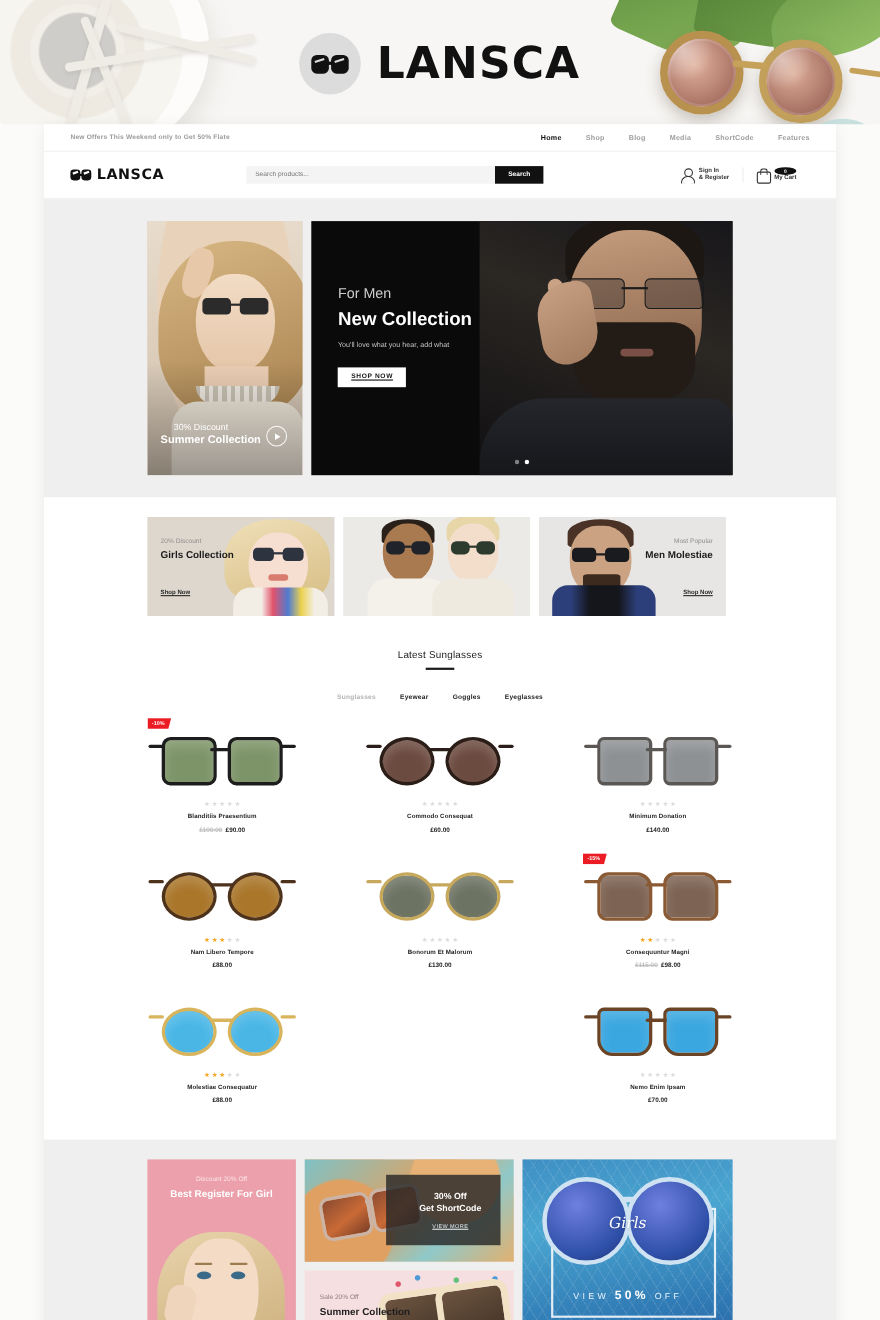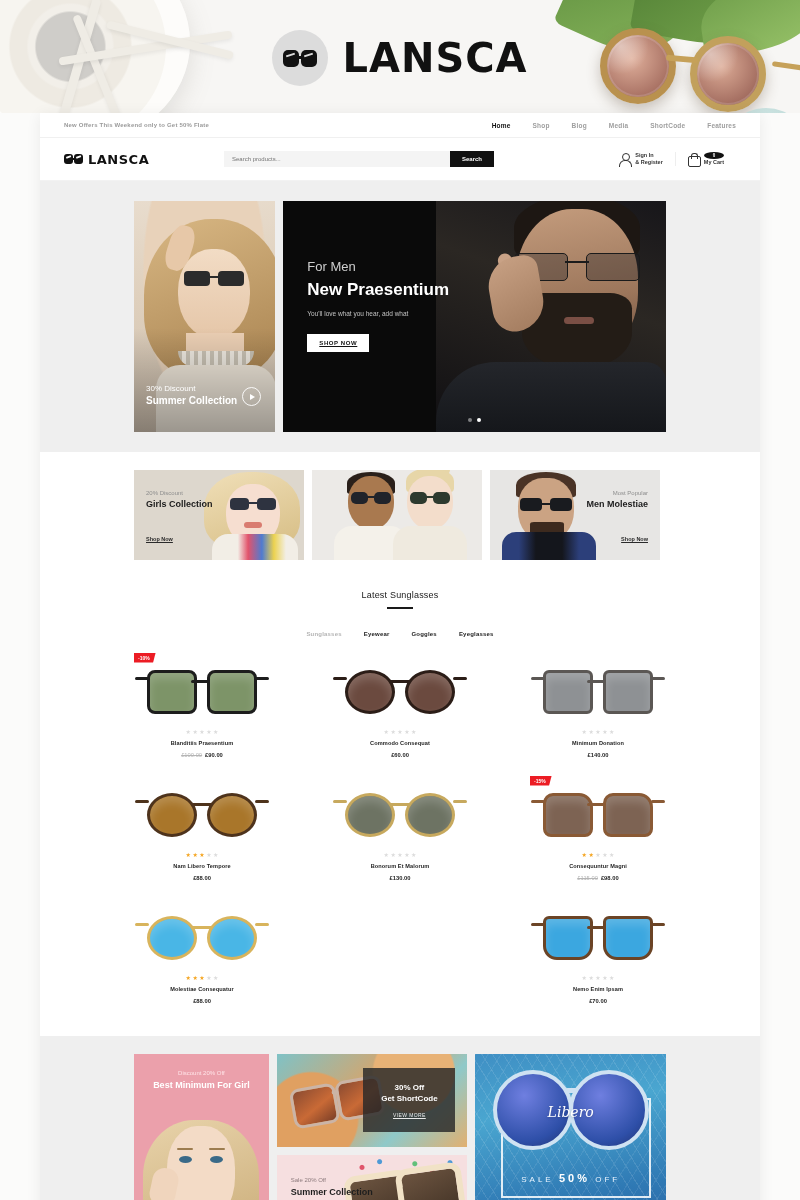--- a/index.html
+++ b/index.html
@@ -108,21 +108,21 @@
   .hs-glass i:first-child{left:0}
   .hs-glass i:last-child{right:0}
   .hs-glass b{position:absolute;left:25px;top:5px;width:10px;height:2px;background:#2b2b2b;}
   .hs-arm{position:absolute;left:34px;top:24px;width:24px;height:46px;border-radius:40%;background:#e7c8a8;transform:rotate(18deg);}
   .hs-neck{position:absolute;left:52px;top:132px;width:58px;height:32px;background:#ebcfb4;}
   .hs-neckl{position:absolute;left:44px;top:150px;width:76px;height:16px;border-radius:0 0 40px 40px;
      background:repeating-linear-gradient(90deg,#c9c2b4 0 4px,#efeae1 4px 8px);}
   .hs-body{position:absolute;left:22px;top:164px;width:120px;height:70px;border-radius:24px 24px 0 0;background:#efe7da;}
   .hs-shade{position:absolute;inset:0;background:linear-gradient(to top,rgba(0,0,0,.35),transparent 45%);}
   .hs-cap{position:absolute;left:12px;bottom:26px;right:12px;color:#fff;}
-  .hs-cap .d{font-size:8px;margin-bottom:2px;}
+  .hs-cap .d{font-size:8px;margin-bottom:2px;margin-left:12px;}
   .hs-cap .t{font-size:10px;font-weight:700;}
   .playbtn{position:absolute;right:14px;bottom:26px;width:17px;height:17px;border:1.2px solid rgba(255,255,255,.9);border-radius:50%;display:flex;align-items:center;justify-content:center;}
   .playbtn:after{content:"";border-left:5px solid #fff;border-top:3.2px solid transparent;border-bottom:3.2px solid transparent;margin-left:2px;}
 
   .herobig{position:relative;width:428px;height:231px;overflow:hidden;background:#0a0a0a;}
   .hb-photo{position:absolute;right:0;top:0;width:230px;height:231px;
     background:linear-gradient(200deg,#17161a 0%,#2b2723 40%,#100f12 100%);}
   .hb-head{position:absolute;right:28px;top:8px;width:122px;height:150px;border-radius:46% 46% 44% 44%;
     background:linear-gradient(170deg,#c49c7d,#9c765b 60%,#6f5140);}
   .hb-hair{position:absolute;right:26px;top:-6px;width:126px;height:66px;border-radius:50% 50% 20% 20%;background:#1d1713;}
@@ -246,21 +246,21 @@
   .pm-top{position:relative;height:93px;overflow:hidden;
      background:
        radial-gradient(circle at 18% 70%,#e0a061 0 46px,transparent 48px),
        radial-gradient(circle at 72% 20%,#e8b276 0 40px,transparent 42px),
        linear-gradient(135deg,#7fc2c6 0%,#d9a469 45%,#8fc9c9 70%,#e2b070 100%);}
   .pm-sg{position:absolute;left:14px;top:28px;width:92px;height:36px;transform:rotate(-10deg);}
   .pm-sg .lens{position:absolute;top:0;width:40px;height:34px;border-radius:9px;
      background:linear-gradient(150deg,#8b4b31,#c96a36 55%,#7a3e27);border:3px solid #cbb4a6;}
   .pm-sg .lens.l{left:0}.pm-sg .lens.r{right:0}
   .pm-sg .br{position:absolute;left:42px;top:8px;width:12px;height:4px;background:#cbb4a6;border-radius:2px;}
-  .pm-ov{position:absolute;right:12px;top:14px;width:92px;height:64px;background:rgba(40,40,40,.82);display:flex;flex-direction:column;align-items:center;justify-content:center;}
+  .pm-ov{position:absolute;right:12px;top:14px;width:92px;height:64px;background:rgba(40,40,40,.82);display:flex;flex-direction:column;align-items:center;justify-content:center;padding-left:12px;}
   .pm-ov .a{font-size:8px;font-weight:700;color:#fff;line-height:11px;}
   .pm-ov .b{font-size:8px;font-weight:700;color:#fff;line-height:11px;margin-bottom:8px;}
   .pm-ov .vm{font-size:5px;color:#e9e9e9;text-decoration:underline;letter-spacing:.4px;}
   .pm-bot{position:relative;height:93px;overflow:hidden;background:#f6dfe0;}
   .pb-cap{position:absolute;left:14px;top:22px;z-index:3;}
   .pb-cap .d{font-size:6px;color:#8d7b7d;margin-bottom:4px;}
   .pb-cap .t{font-size:9px;font-weight:700;color:#1e1e1e;}
   .pb-sg{position:absolute;right:2px;top:14px;width:118px;height:70px;transform:rotate(-8deg);}
   .pb-sg .lens{position:absolute;top:0;width:54px;height:52px;border-radius:12px 12px 16px 16px;
      background:linear-gradient(160deg,#6c5440,#3d2e22);border:6px solid #f1e2c6;}
@@ -412,21 +412,21 @@
                 <i></i>
                 <b></b>
                 <i></i>
               </div>
             <div class="hb-finger"></div>
             <div class="hb-hand"></div>
             <div class="hb-shoulder"></div>
           </div>
           <div class="hb-text">
             <div class="k">For Men</div>
-            <div class="h">New Praesentium</div>
+            <div class="h">New Collection</div>
             <div class="p">You'll love what you hear, add what</div>
             <a class="hb-btn" href="#">SHOP NOW</a>
           </div>
           <div class="dots">
             <i></i>
             <i class="on"></i>
           </div>
         </div>
       </div>
     </div>
@@ -671,21 +671,21 @@
      <div class="pname">Nemo Enim Ipsam</div>
      <div class="pprice">£70.00</div>
         </div>
       </div>
 
     <div class="promosec">
       <div class="promorow">
         <div class="pleft">
           <div class="pl-cap">
             <div class="d">Discount 20% Off</div>
-            <div class="t">Best Minimum For Girl</div>
+            <div class="t">Best Register For Girl</div>
           </div>
           <div class="pl-girl">
             <div class="pl-hair"></div>
               <div class="pl-face"></div>
             <div class="pl-br l"></div>
               <div class="pl-br r"></div>
             <div class="pl-eye l"></div>
               <div class="pl-eye r"></div>
             <div class="pl-hand"></div>
           </div>
@@ -720,23 +720,23 @@
         </div>
 
         <div class="pright">
           <div class="pr-fern"></div>
           <div class="pr-frame"></div>
           <div class="pr-sg">
             <div class="lens l"></div>
               <div class="br"></div>
               <div class="lens r"></div>
           </div>
-          <div class="pr-summer">Libero</div>
+          <div class="pr-summer">Girls</div>
           <div class="pr-upto">
-            <span>SALE</span>
+            <span>VIEW</span>
             <b>50%</b>
             <span>OFF</span>
           </div>
         </div>
       </div>
     </div>
 
   </div>
 </div>
 

